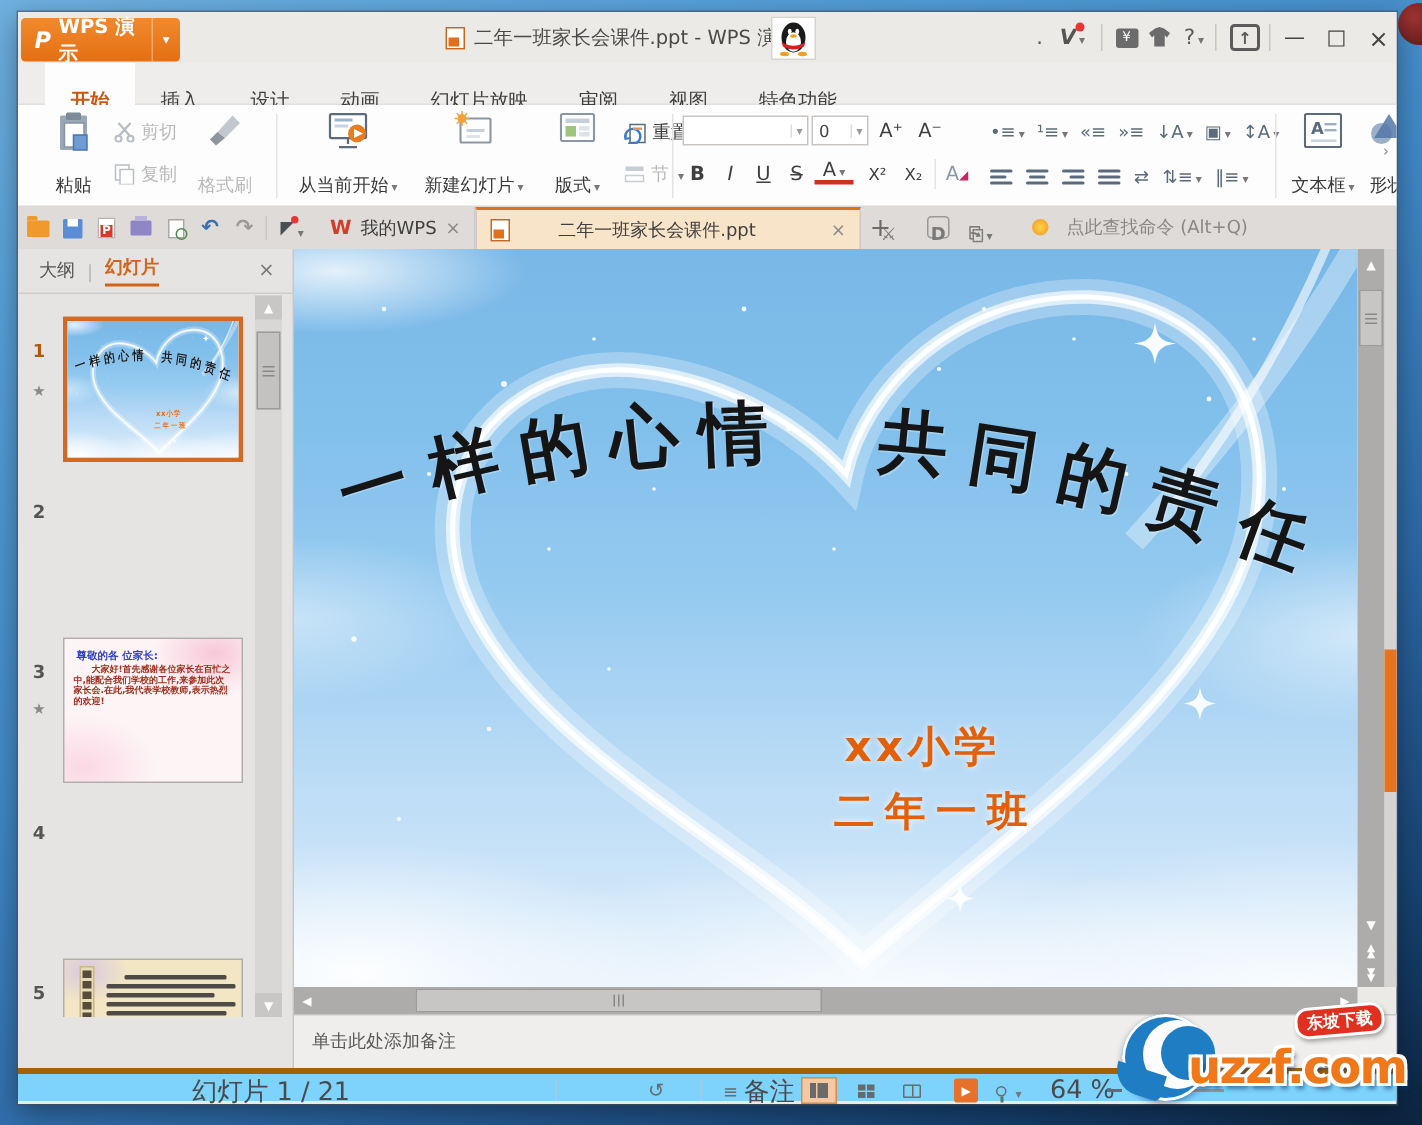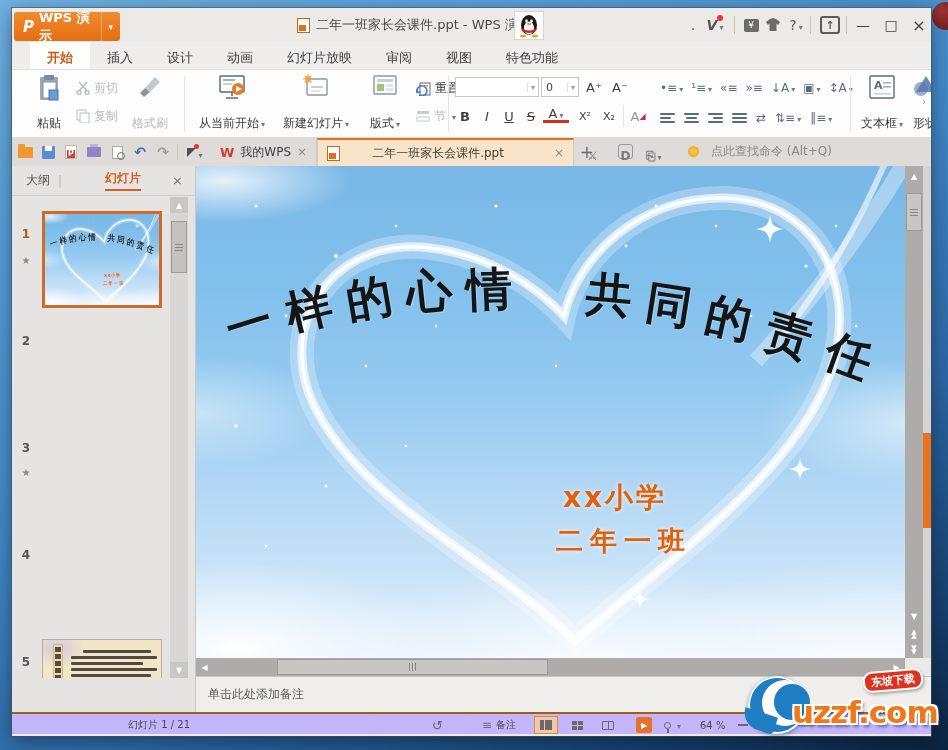--- a/index.html
+++ b/index.html
@@ -33,21 +33,21 @@
   .yuanbox{width:15px;height:13px;background:#6b6b6b;border-radius:2px;color:#fff;font-size:9px;
     display:flex;align-items:center;justify-content:center;}
   .yuanbox::after{content:'¥';}
   .sharebox{width:20px;height:18px;border:2px solid #5b5b5b;border-radius:3px;font-size:11px;font-weight:bold;
     display:flex;align-items:center;justify-content:center;color:#5b5b5b;}
   .sharebox::after{content:'↑';}
   .winbtn{font-size:14px;color:#444;width:26px;cursor:default;}
   
   .rtabs{position:absolute;left:0;top:34px;width:100%;height:28px;background:#efedeb;display:flex;
     padding-left:18px;border-bottom:1px solid #e2dfdc;}
-  .rtab{padding:2px 17px;display:flex;align-items:flex-end;font-size:13px;color:#3f3f3f;cursor:default;}
+  .rtab{padding:16px 17px;display:flex;align-items:flex-start;font-size:13px;color:#3f3f3f;cursor:default;}
   .rtab.active{background:#fdfdfd;color:#c85a14;font-weight:bold;}
   
   .ribbon{position:absolute;left:0;top:62px;width:100%;height:68px;background:#fdfdfd;border-bottom:1px solid #dcd9d6;overflow:hidden;}
   .rdiv{position:absolute;top:6px;width:1px;height:56px;background:#e6e3e0;}
   .bigbtn{position:absolute;display:flex;flex-direction:column;align-items:center;justify-content:space-between;
     height:58px;top:4px;font-size:12px;color:#3a3a3a;cursor:default;}
   .smbtn{position:absolute;display:flex;align-items:center;gap:4px;font-size:12px;color:#3a3a3a;height:20px;cursor:default;}
   .dis{color:#b9b9b9;}
   .combo{position:absolute;height:20px;border:1px solid #c8c5c2;background:#fff;font-size:11px;color:#444;
     display:flex;align-items:center;padding-left:4px;}
@@ -84,21 +84,21 @@
   .dtab.active{background:#f8e4c8;border-top:2px solid #e1701d;border-left:1px solid #ccc9c6;height:28px;gap:32px;}
   .wlogo{color:#d23c2a;font-weight:900;font-size:13px;}
   .plus::after{content:'+';font-size:17px;color:#6a6a6a;}
   .bulb{width:11px;height:11px;border-radius:50%;background:radial-gradient(#ffd24a,#f0941e);position:relative;}
   .hint{font-size:12px;color:#8a8884;}
   .mono-ic{color:#7a7a7a;font-size:12px;font-weight:bold;}
   
   .lpanel{position:absolute;left:0;top:158px;width:184px;height:546px;background:#e6e4e2;border-right:1px solid #c9c6c3;}
   .lp-head{position:absolute;left:0;top:0;width:100%;height:30px;border-bottom:1px solid #cfccc9;
     display:flex;align-items:center;font-size:12px;}
-  .lp-tab{cursor:default;margin-left:35px;}
+  .lp-tab{cursor:default;}
   .lp-tab.on{color:#d2641a;border-bottom:2px solid #d2641a;padding-bottom:2px;font-weight:bold;}
   .lp-x::after{content:'×';color:#777;font-size:13px;}
   .lp-list{position:absolute;left:0;top:31px;width:184px;height:481px;overflow:hidden;}
   .gutter{position:absolute;width:24px;text-align:center;font-size:12px;font-weight:bold;color:#555;}
   .star::after{content:'★';font-size:10px;color:#8a8a8a;}
   .thumb{position:absolute;left:30px;width:120px;height:97px;background:#fff;border:1px solid #b0aeac;overflow:hidden;cursor:default;}
   .thumb.sel{border:3px solid #cf6b26;}
   .pscroll{position:absolute;left:158px;top:31px;width:18px;height:481px;background:#d9d7d5;}
   .sbtn{position:absolute;left:0;width:18px;height:16px;background:#c9c7c5;color:#fdfdfd;font-size:8px;
     display:flex;align-items:center;justify-content:center;cursor:default;}
@@ -139,21 +139,21 @@
   .edgeorange{position:absolute;left:911px;top:425px;width:8px;height:95px;background:#e8731e;}
   .hscroll{position:absolute;left:184px;top:650px;width:709px;height:18px;background:#aeacaa;}
   .hsb{position:absolute;top:0;width:17px;height:18px;color:#fdfdfd;font-size:8px;display:flex;align-items:center;justify-content:center;cursor:default;}
   .hsb.l::after{content:'◀';}.hsb.r::after{content:'▶';}
   .hthumb{position:absolute;left:81px;top:1px;width:271px;height:16px;background:#c8c6c4;border:1px solid #9d9b99;
     display:flex;align-items:center;justify-content:center;gap:2px;cursor:default;}
   .hthumb i{width:1px;height:8px;background:#8a8886;display:block;}
   
   .notesbar{position:absolute;left:184px;top:668px;width:735px;height:36px;background:#efeeec;border-top:1px solid #c9c7c5;
     font-size:12px;color:#5a5a5a;display:flex;align-items:flex-start;padding:9px 0 0 12px;}
-  .statusbar{position:absolute;left:0;top:704px;width:100%;height:22px;background:#c4b5fd;border-top:2px solid #a16207;font-size:10px;color:#4a4a4a;}
+  .statusbar{position:absolute;left:0;top:704px;width:100%;height:22px;background:#7dd3fc;border-top:4px solid #a16207;font-size:17px;color:#4a4a4a;}
   .st{position:absolute;top:0;height:22px;display:flex;align-items:center;gap:4px;}
   .sdiv{position:absolute;top:4px;width:1px;height:14px;background:#c5c3c1;}
   .clocki::after{content:'↺';font-size:13px;color:#6a6a6a;}
   .notesi::after{content:'≡';font-size:12px;color:#6a6a6a;}
   .vbtn{width:24px;height:18px;display:flex;align-items:center;justify-content:center;border:1px solid transparent;cursor:default;}
   .vbtn.on{background:#f3c8a2;border-color:#d98b4a;}
   .mini-norm{display:flex;gap:1px;}
   .mini-norm b{width:4px;height:10px;background:#6a6a6a;display:block;}
   .mini-norm b:last-child{width:7px;}
   .mini-grid{display:grid;grid-template-columns:5px 5px;gap:1px;}
@@ -576,20 +576,24 @@
               </div>
             <div class="sch">xx小学</div>
             <div class="cls">二年一班</div>
           </div>
         </div>
 
         <div class="gutter" style="left:2px;top:137px;">2</div>
 
         <div class="gutter" style="left:2px;top:244px;">3</div>
         <div class="gutter star" style="left:2px;top:268px;"></div>
+        <div class="thumb t3" style="top:228px;">
+          <span class="ttl">尊敬的各 位家长:</span>
+          <span class="bdy">大家好!首先感谢各位家长在百忙之中,能配合我们学校的工作,来参加此次家长会.在此,我代表学校教师,表示热烈的欢迎!</span>
+        </div>
 
         <div class="gutter" style="left:2px;top:351px;">4</div>
 
         <div class="gutter" style="left:2px;top:458px;">5</div>
         <div class="thumb t5" style="top:442px;">
           <span class="vbar">
               <i></i>
               <i></i>
               <i></i>
               <i></i>

